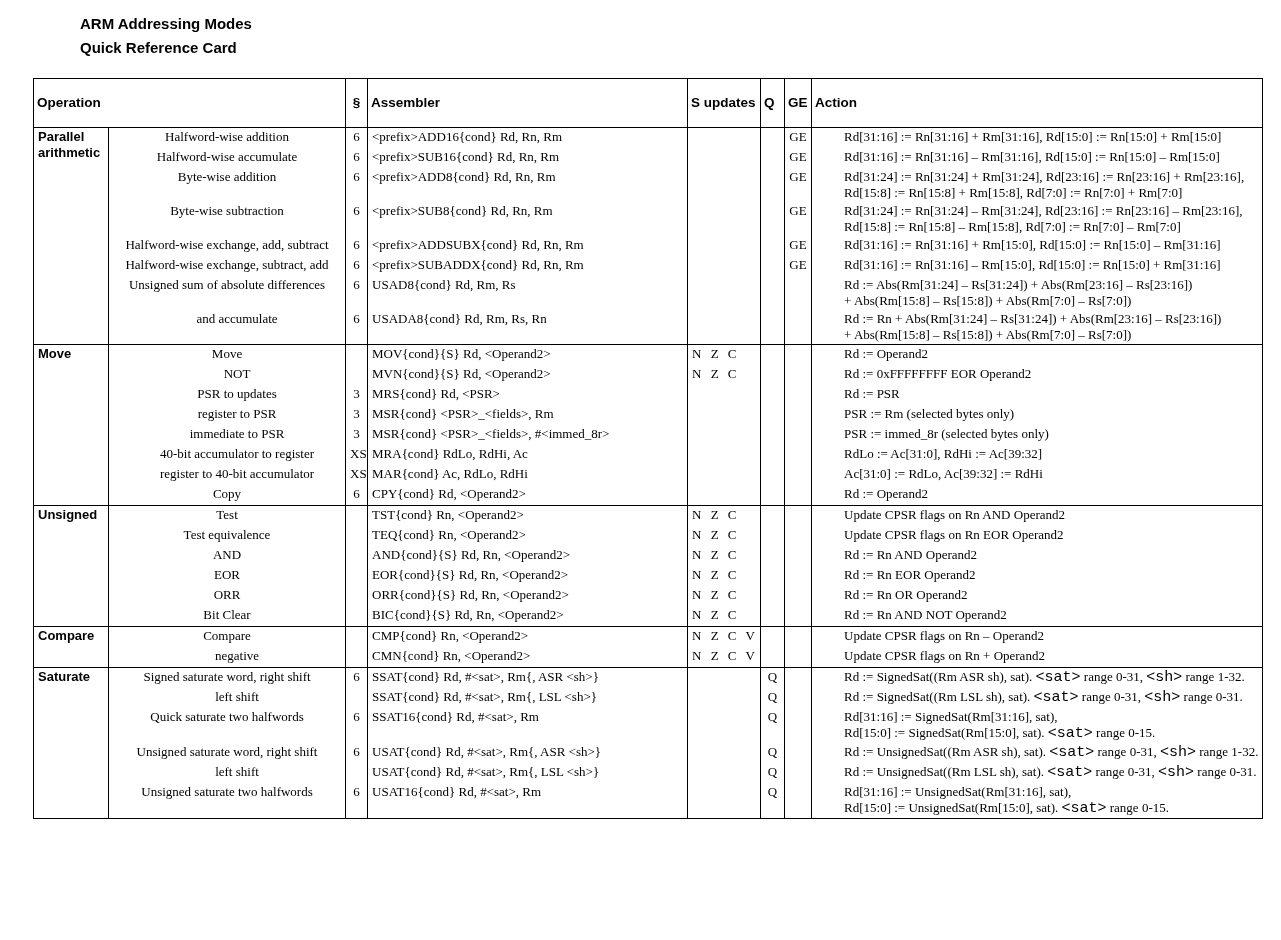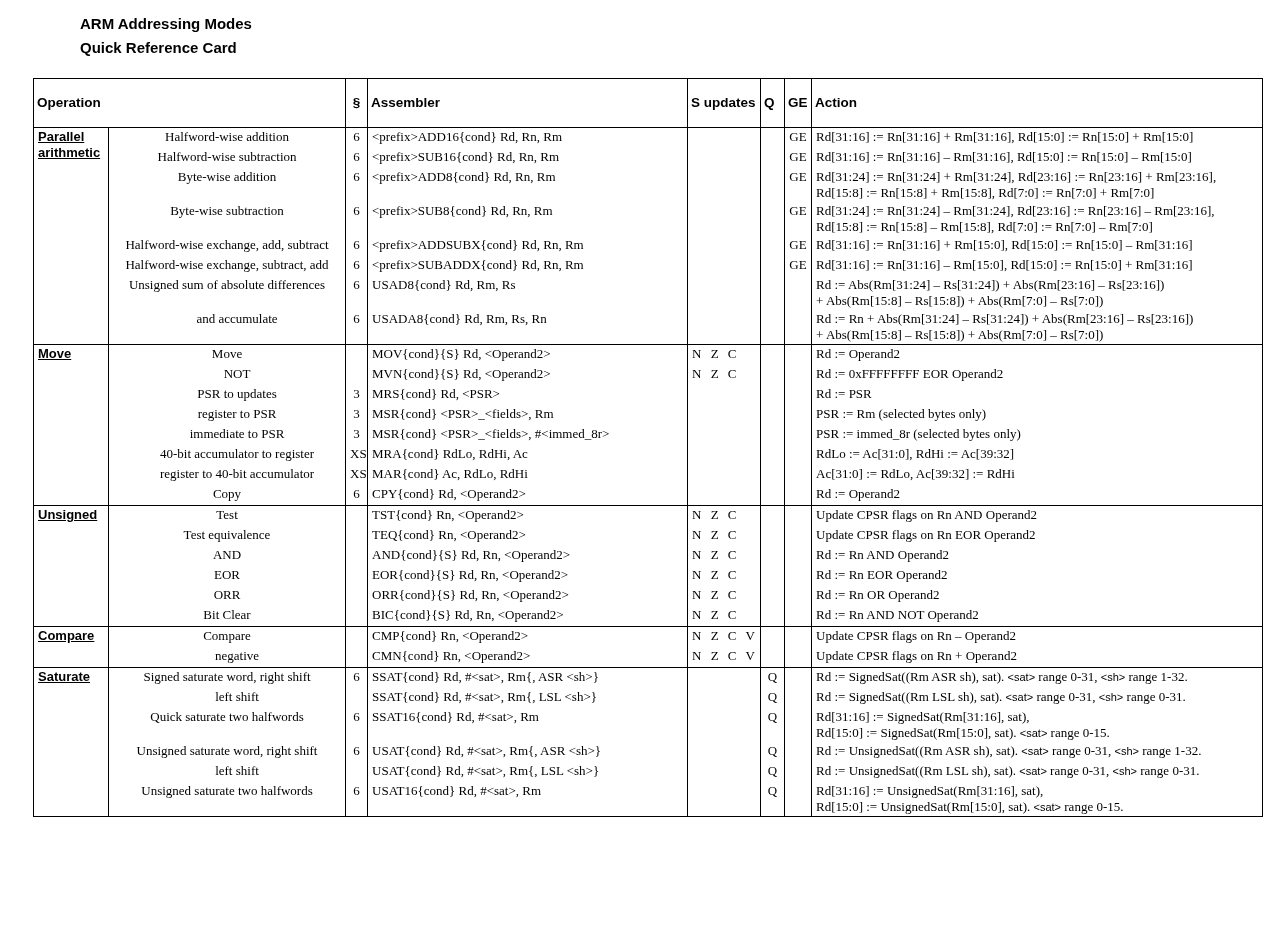--- a/index.html
+++ b/index.html
@@ -59,36 +59,35 @@
     font-size: 13px;
     line-height: 16px;
     padding: 1px 4px;
     overflow: hidden;
   }
   td.group-cell {
     font-family: "Liberation Sans", sans-serif;
     font-weight: bold;
     font-size: 13.5px;
     padding: 1px 3px;
-    text-decoration: underline;
   }
   td.op-cell { padding-left: 5px; text-align: center; }
   td.op-cell.indent { padding-left: 24px; }
   td.sec-cell { text-align: center; padding: 1px 1px; }
   td.asm-cell {
     font-family: Liberation Serif, serif;
     font-size: 12.5px;
     white-space: pre;
   }
   td.flags-cell { word-spacing: 6px; }
   td.q-cell, td.ge-cell { text-align: center; padding: 1px 1px; }
-  td.action-cell .action-line { white-space: nowrap; }
+  td.action-cell .action-line { white-space: nowrap; margin-left: 28px; }
   .mono-inline {
-    font-family: Liberation Sans, sans-serif;
-    font-size: 11px;
+    font-family: Liberation Mono, monospace;
+    font-size: 15px;
   }
   tr.h18 td { height: 18px; }
 </style>
 </head>
 <body>
 
 <div class="page-title"><span>ARM Addressing Modes</span>
 <span>Quick Reference Card</span></div>
 
 <table class="ref">
@@ -120,21 +119,21 @@
         <td class="sec-cell">6</td>
         <td class="asm-cell">&lt;prefix&gt;ADD16{cond} Rd, Rn, Rm</td>
         <td class="flags-cell"></td>
         <td class="q-cell"></td>
         <td class="ge-cell">GE</td>
         <td class="action-cell">
           <div class="action-line">Rd[31:16] := Rn[31:16] + Rm[31:16], Rd[15:0] := Rn[15:0] + Rm[15:0]</div>
         </td>
       </tr>
       <tr class="h18">
-        <td class="op-cell">Halfword-wise subtraction</td>
+        <td class="op-cell">Halfword-wise accumulate</td>
         <td class="sec-cell">6</td>
         <td class="asm-cell">&lt;prefix&gt;SUB16{cond} Rd, Rn, Rm</td>
         <td class="flags-cell"></td>
         <td class="q-cell"></td>
         <td class="ge-cell">GE</td>
         <td class="action-cell">
           <div class="action-line">Rd[31:16] := Rn[31:16] – Rm[31:16], Rd[15:0] := Rn[15:0] – Rm[15:0]</div>
         </td>
       </tr>
       <tr>

